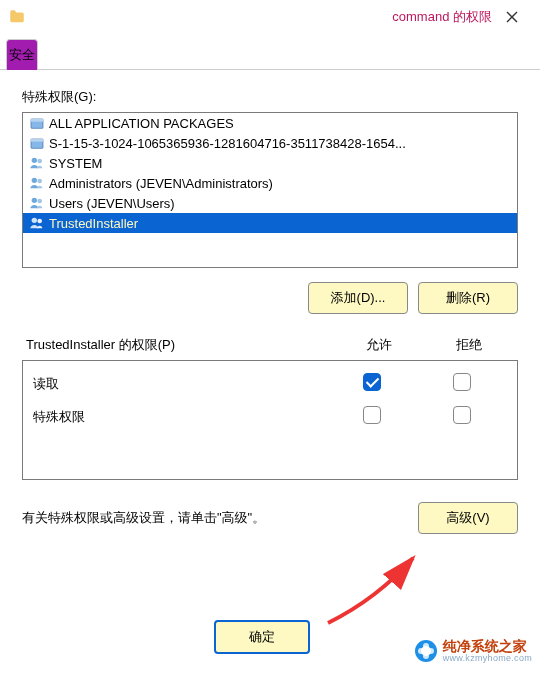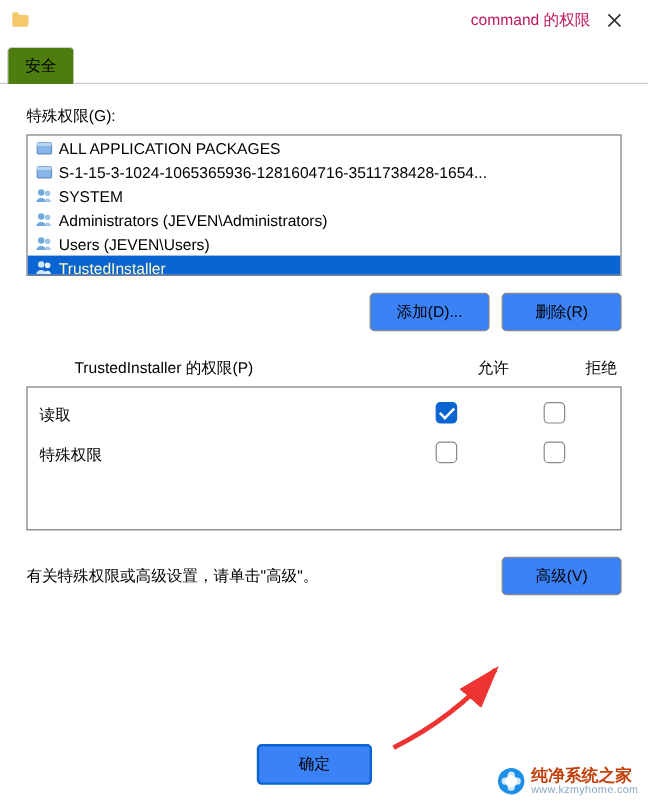--- a/index.html
+++ b/index.html
@@ -32,36 +32,36 @@
     display: flex; align-items: center; justify-content: center;
     color: #333; font-size: 14px;
   }
   .tabstrip {
     display: flex;
     border-bottom: 1px solid #ccc;
     padding: 0 6px;
     margin-top: 4px;
   }
   .tab {
-    padding: 6px 14px;
+    padding: 6px 2px;
     border: 1px solid #ccc;
     border-bottom: none;
-    background: #4d7c0f;
+    background: #a21caf;
     border-radius: 4px 4px 0 0;
     position: relative;
     top: 1px;
   }
   .content {
     padding: 14px 22px 10px 22px;
   }
   .section-label { margin: 4px 0 6px 0; }
   .listbox {
     border: 1px solid #7a7a7a;
     background: #fff;
-    height: 118px;
+    height: 156px;
     overflow: hidden;
   }
   .listitem {
     display: flex;
     align-items: center;
     padding: 2px 6px;
     white-space: nowrap;
     overflow: hidden;
   }
   .listitem .li-icon {
@@ -75,34 +75,33 @@
   .btn-row {
     display: flex;
     justify-content: flex-end;
     gap: 10px;
     margin-top: 14px;
   }
   .btn {
     min-width: 100px;
     padding: 6px 14px;
     border: 1px solid #888;
-    background: #3b82f6;
+    background: #fef9c3;
     border-radius: 4px;
     text-align: center;
     font-size: 13px;
   }
   .btn.default { border: 2px solid #0a64d1; }
   .perm-header {
     display: flex;
     margin-top: 22px;
     padding: 0 4px 6px 4px;
-    margin-left: 36px;
   }
   .perm-header .name { flex: 1; }
-  .perm-header .col { width: 90px; text-align: right; }
+  .perm-header .col { width: 90px; text-align: center; }
   .perm-box {
     border: 1px solid #7a7a7a;
     padding: 6px 2px;
   }
   .perm-row {
     display: flex;
     align-items: center;
     padding: 6px 8px;
   }
   .perm-row .p-name { flex: 1; }

